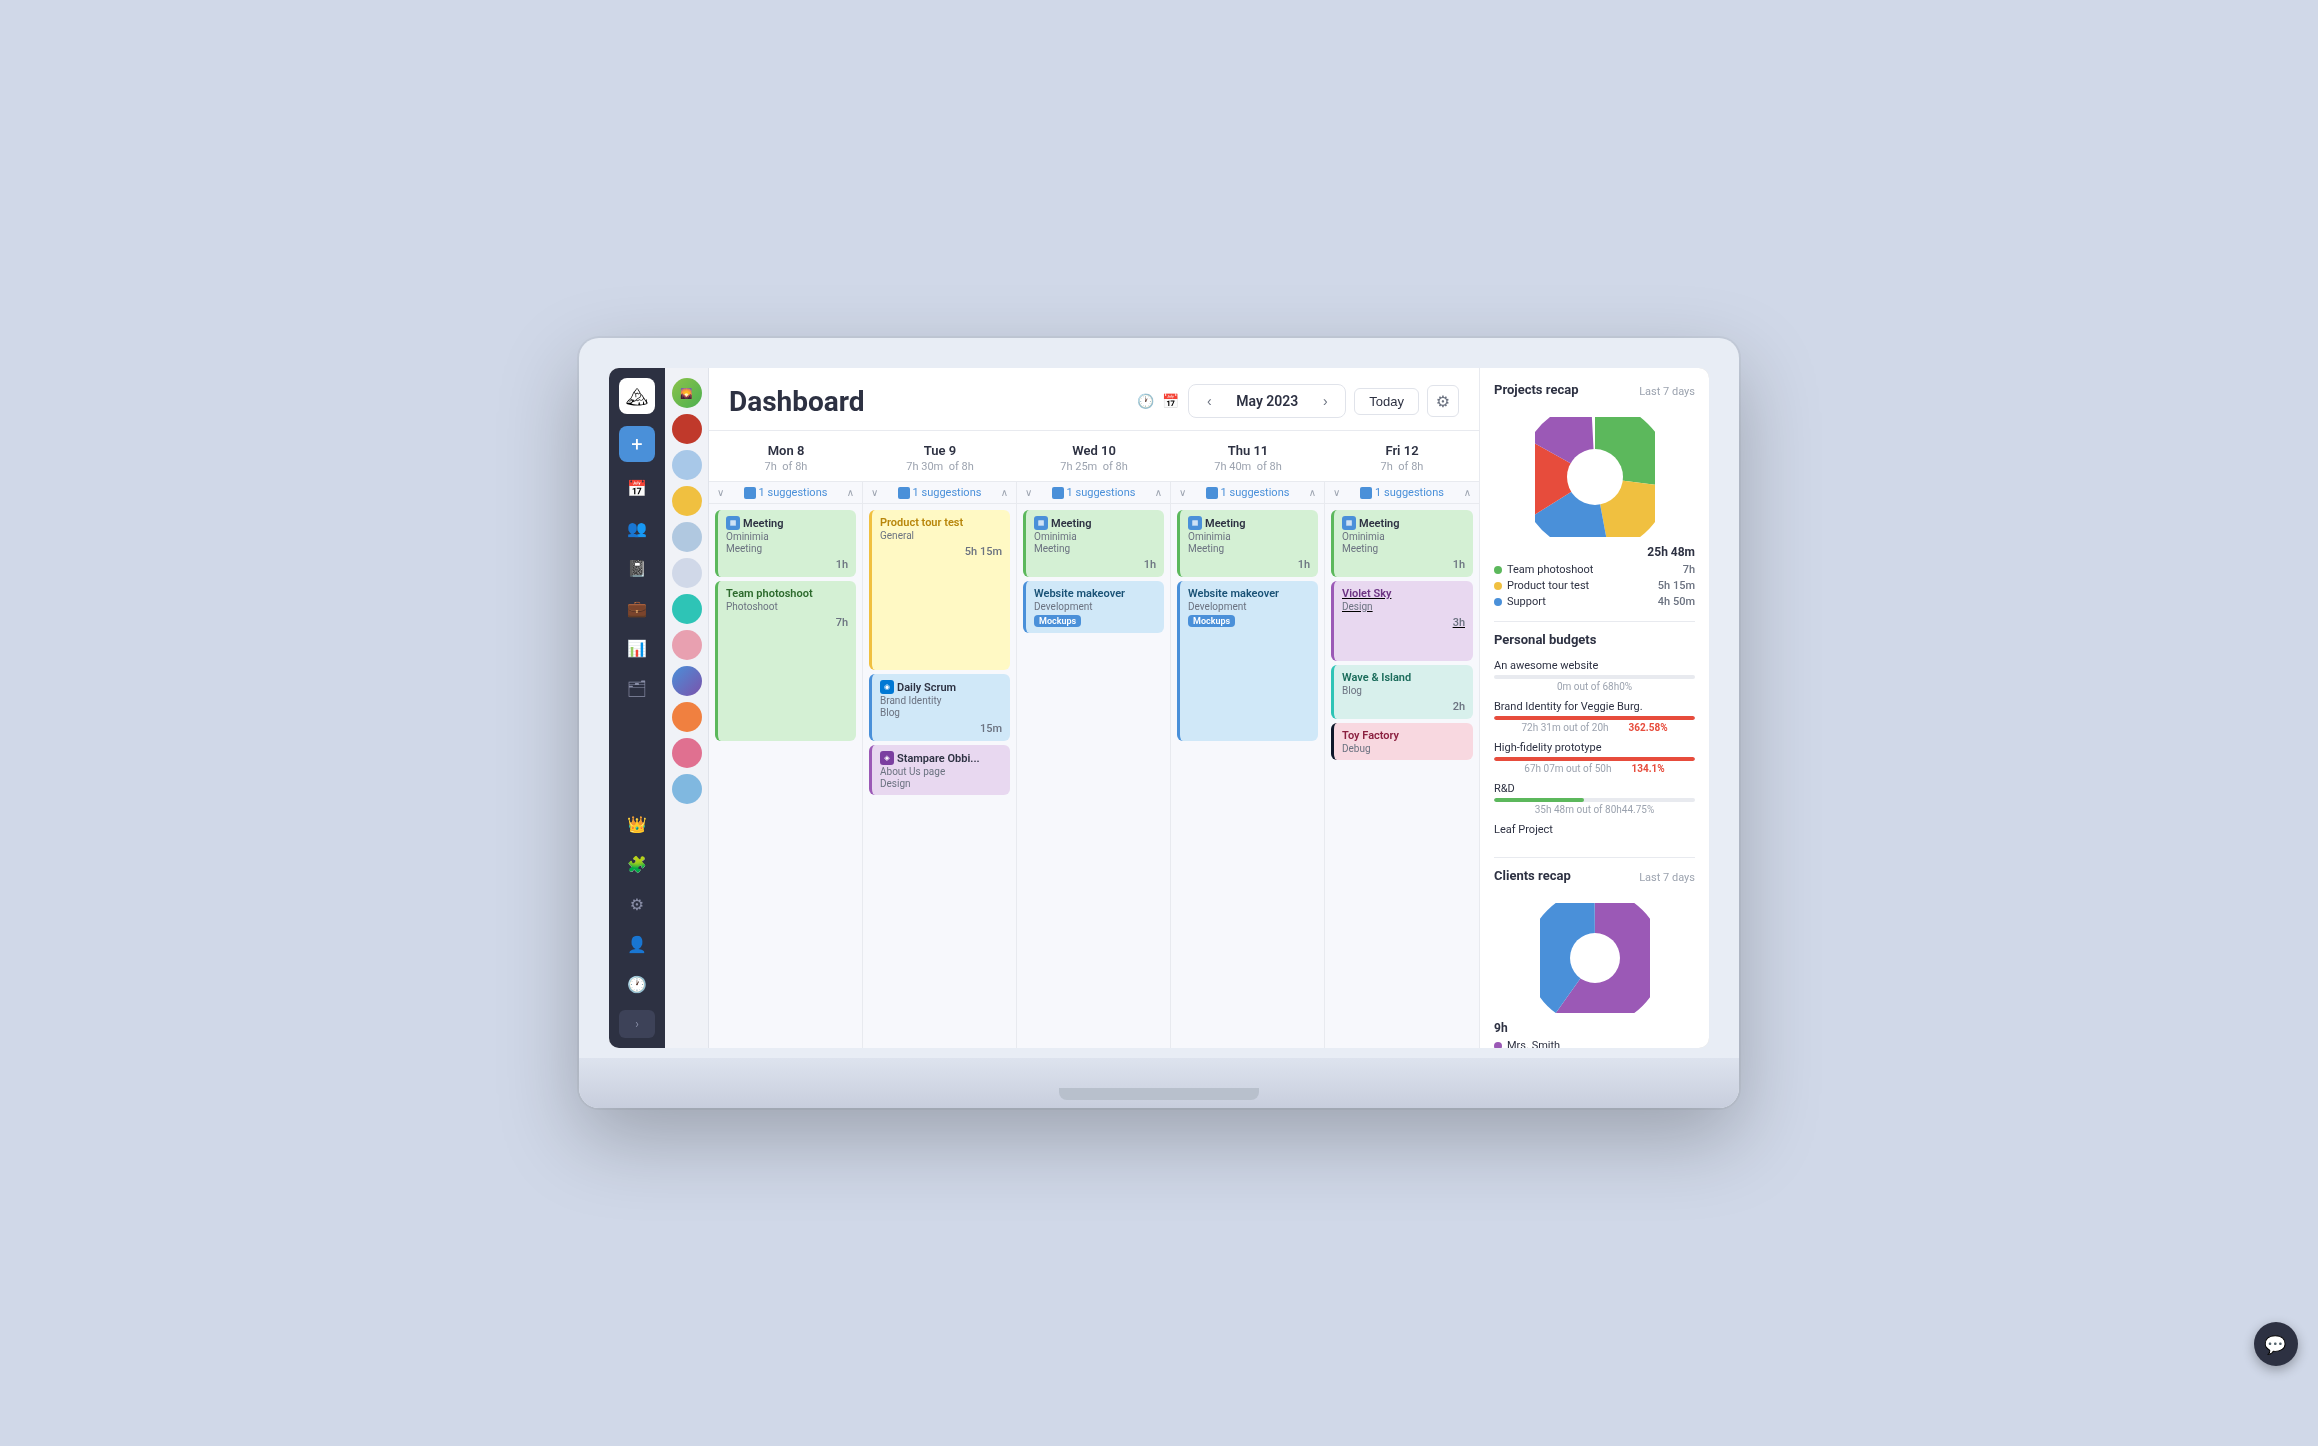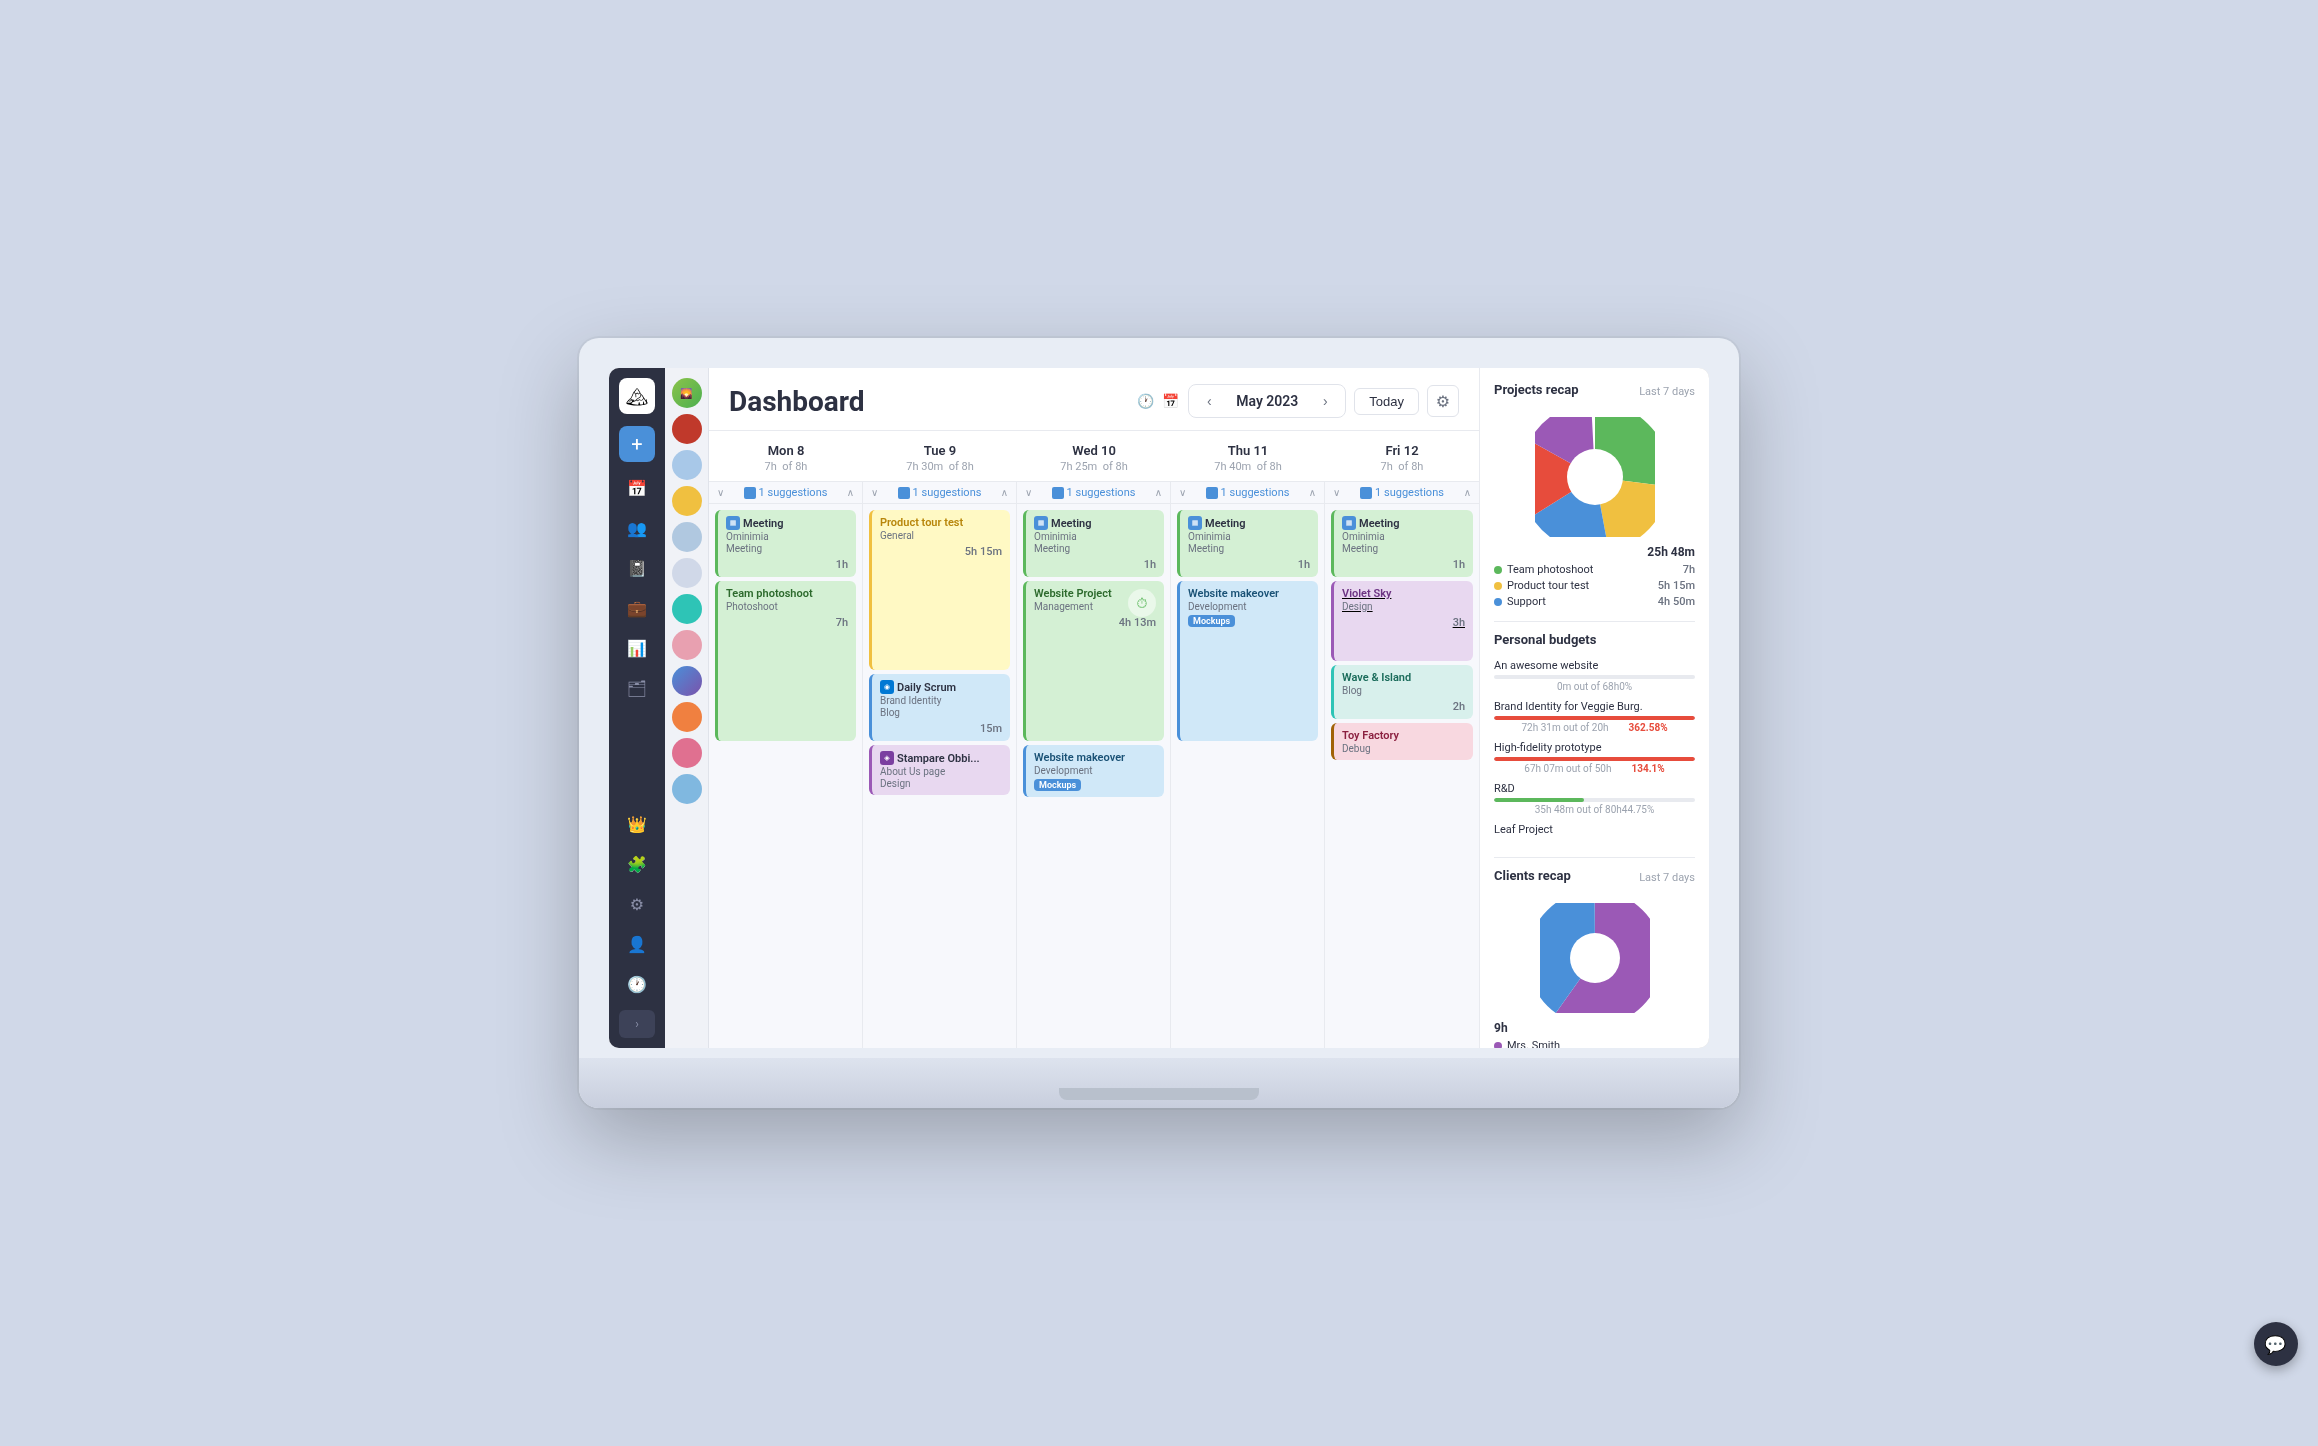--- a/index.html
+++ b/index.html
@@ -288,21 +288,21 @@
       padding: 6px 8px;
       font-size: 11px;
       cursor: pointer;
       position: relative;
       flex-shrink: 0;
     }
     .event-card-green { background: #d4f0d4; border-left: 3px solid #5cb85c; }
     .event-card-yellow { background: #fff9c4; border-left: 3px solid #f0c040; }
     .event-card-blue { background: #d0e8f8; border-left: 3px solid #4a90d9; }
     .event-card-purple { background: #e8d8f0; border-left: 3px solid #9b59b6; }
-    .event-card-pink { background: #f8d8e0; border-left: 3px solid #a16207; }
+    .event-card-pink { background: #f8d8e0; border-left: 3px solid #0f172a; }
     .event-card-teal { background: #d8f0ec; border-left: 3px solid #2ec4b6; }
 
     .event-title { font-weight: 600; color: #2d3142; font-size: 11px; }
     .event-title.yellow { color: #b8860b; }
     .event-title.green-dark { color: #2d6a2d; }
     .event-title.blue { color: #1a5276; }
     .event-title.purple { color: #6c3483; }
     .event-subtitle { color: #6b7280; font-size: 10px; margin-top: 1px; }
     .event-badge {
       display: inline-block;
@@ -668,26 +668,20 @@
           <div class="day-col">
             <div class="event-card event-card-green">
               <div style="display:flex;align-items:center;">
                 <span class="meeting-icon">▦</span>
                 <span class="event-title">Meeting</span>
               </div>
               <div class="event-subtitle">Ominimia</div>
               <div class="event-subtitle">Meeting</div>
               <div class="event-time">1h</div>
             </div>
-            <div class="event-card event-card-green event-card-very-tall" style="position:relative;">
-              <div class="event-title green-dark">Website Project</div>
-              <div class="event-subtitle">Management</div>
-              <div style="position:absolute;right:8px;top:8px;width:28px;height:28px;background:rgba(255,255,255,0.5);border-radius:50%;display:flex;align-items:center;justify-content:center;font-size:14px;color:#5cb85c;">⏱</div>
-              <div class="event-time">4h 13m</div>
-            </div>
             <div class="event-card event-card-blue">
               <div class="event-title blue">Website makeover</div>
               <div class="event-subtitle">Development</div>
               <span class="event-badge event-badge-blue">Mockups</span>
             </div>
           </div>
 
           <div class="day-col">
             <div class="event-card event-card-green">
               <div style="display:flex;align-items:center;">

